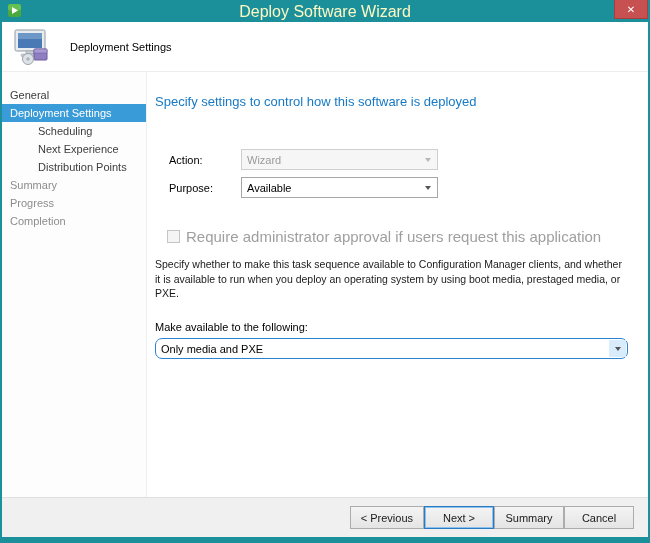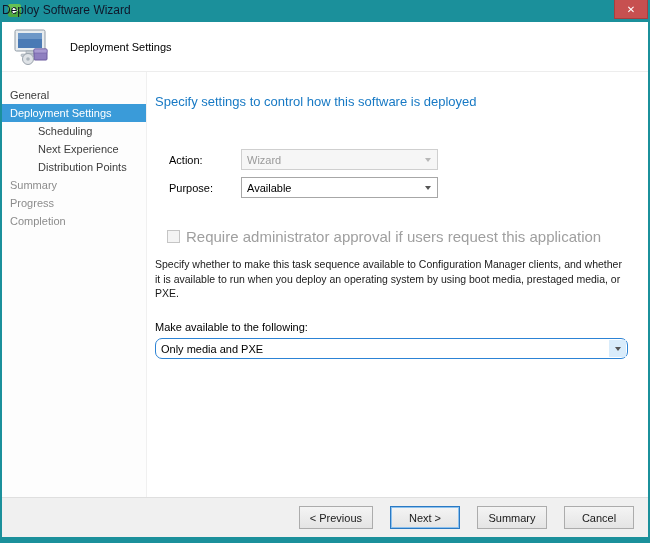--- a/index.html
+++ b/index.html
@@ -24,22 +24,23 @@
   }
   .title-icon {
     position: absolute;
     left: 5px; top: 3px;
     width: 15px; height: 15px;
     display: block;
   }
   .title-text {
     position: absolute;
     left: 0; right: 0; top: 3px;
-    font-size: 12px;
-    color: #0f172a;
+    text-align: center;
+    font-size: 16px;
+    color: #fef9c3;
   }
   .close-btn {
     position: absolute;
     top: 0; right: 0;
     width: 34px; height: 19px;
     background: #c75050;
     border: 1px solid #a83e3e;
     border-top: none;
     color: #ffffff;
     font-size: 10px;
@@ -187,21 +188,21 @@
 
   
   .footer {
     height: 40px;
     flex: none;
     background: #f0f0f0;
     border-top: 1px solid #dfdfdf;
     display: flex;
     align-items: center;
     justify-content: flex-end;
-    gap: 17px;
+    gap: 0;
     padding-right: 14px;
   }
   .btn {
     min-width: 70px;
     height: 23px;
     font-size: 11px;
     color: #1a1a1a;
     background: linear-gradient(to bottom, #f4f4f4, #e4e4e4);
     border: 1px solid #acacac;
     padding: 2px 10px;

